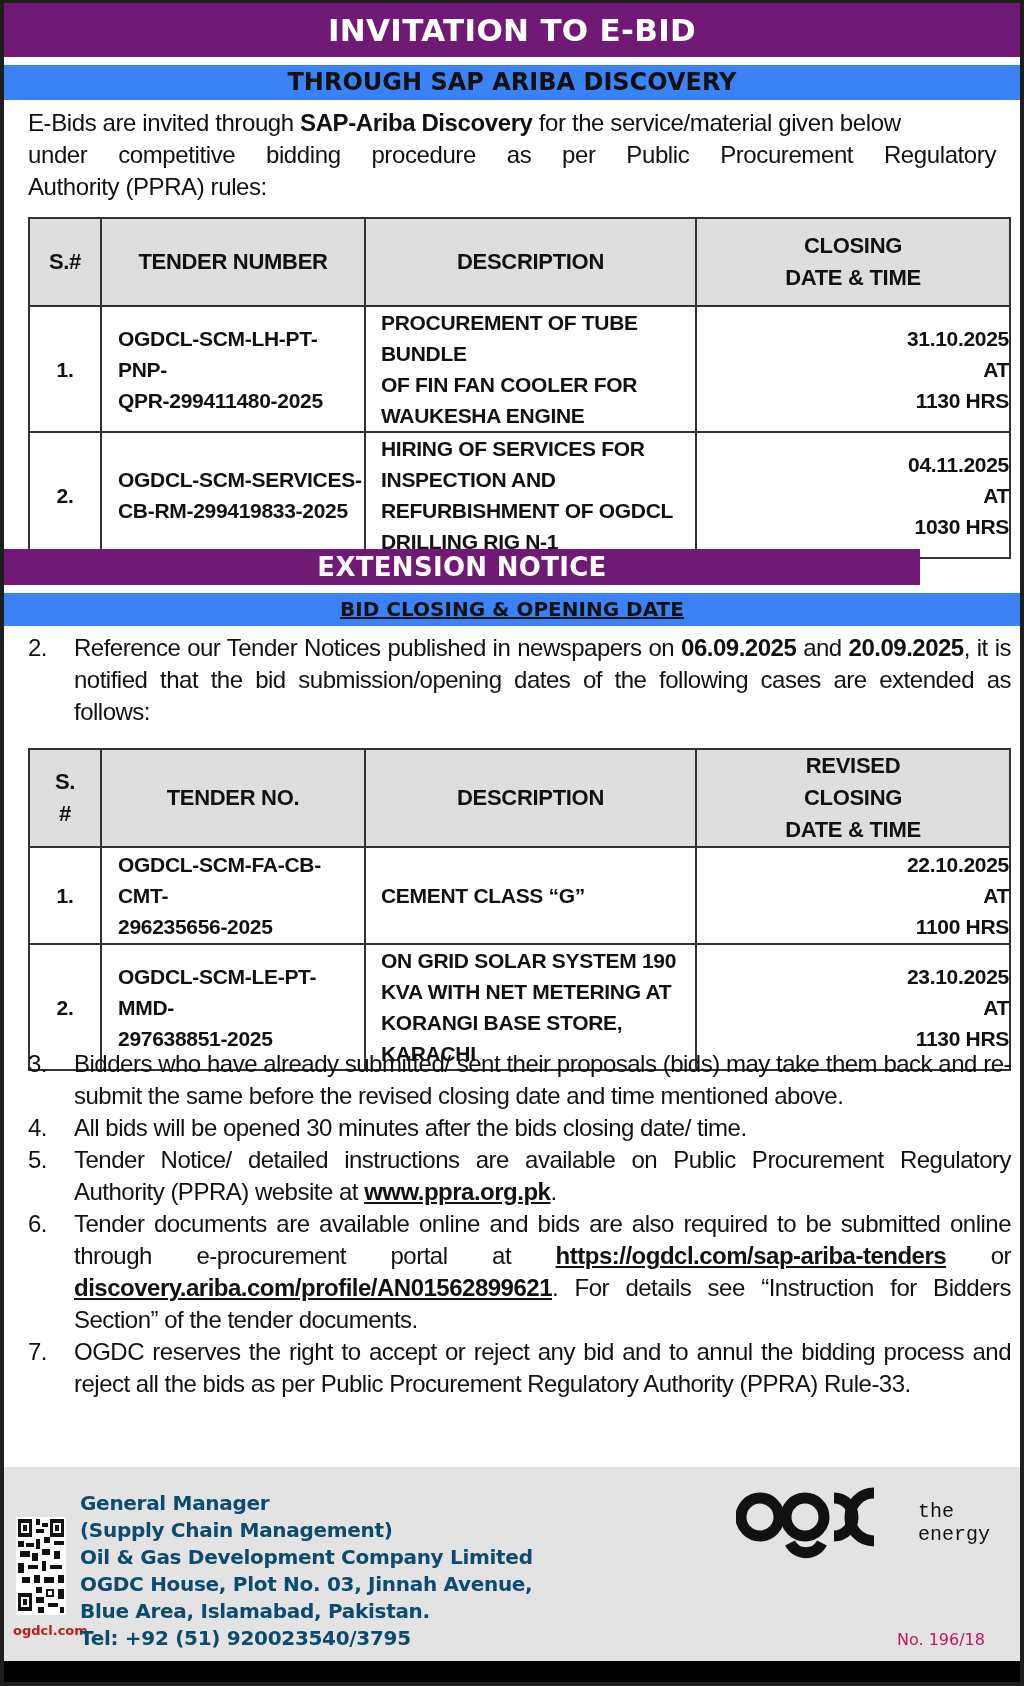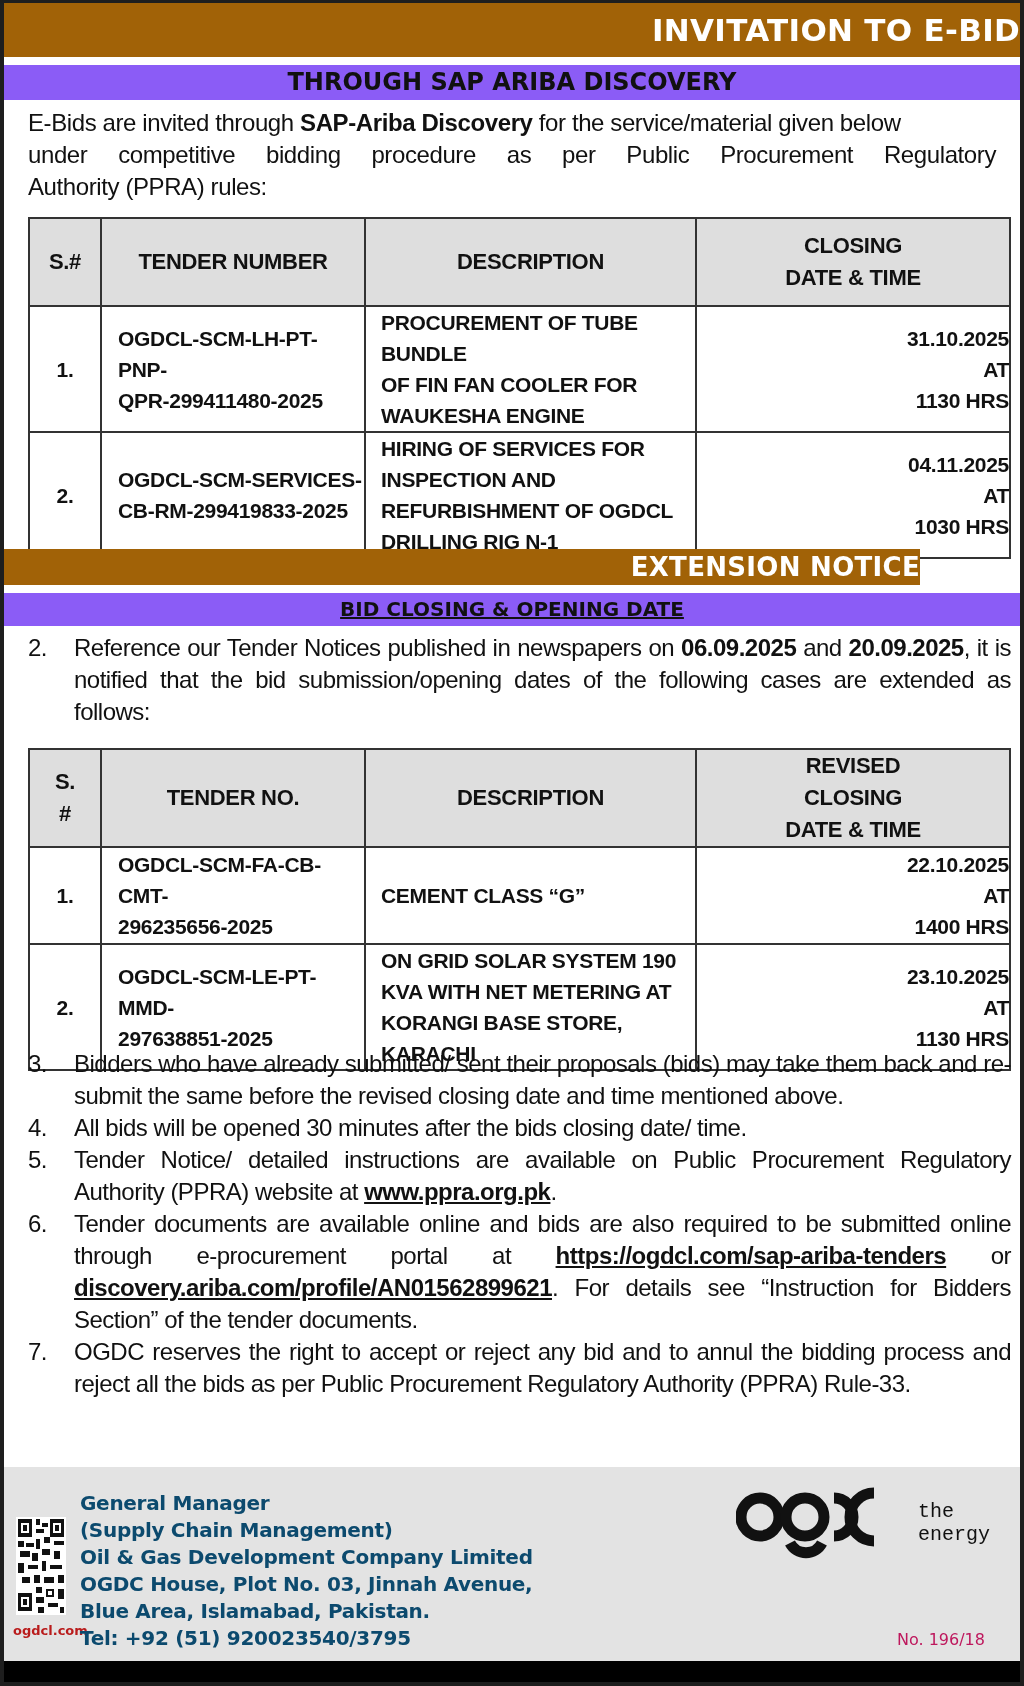--- a/index.html
+++ b/index.html
@@ -3,27 +3,27 @@
 <meta charset="utf-8">
 <style>
   * { box-sizing: border-box; margin: 0; padding: 0; }
   html, body { width: 1024px; height: 1686px; background: #1e1e1e; overflow: hidden; }
   body { font-family: "Liberation Sans", sans-serif; color: #111; }
   .page {
     position: absolute; left: 4px; top: 3px; width: 1016px; height: 1679px;
     background: #fff;
   }
   .black-bar {
-    background: #a16207; color: #fff; text-align: right; font-weight: 700;
+    background: #701a75; color: #fff; text-align: center; font-weight: 700;
     font-family: "DejaVu Sans", sans-serif; letter-spacing: 0.3px;
   }
   .bar-main { height: 54px; line-height: 54px; font-size: 31px; }
   .bar-ext { position: absolute; left: 0; top: 546px; width: 916px; height: 36px; line-height: 36px; font-size: 26px; }
   .grey-bar {
-    background: #8b5cf6; text-align: center; font-weight: 700;
+    background: #3b82f6; text-align: center; font-weight: 700;
     font-family: "DejaVu Sans", sans-serif;
   }
   .grey-1 { position: absolute; left: 0; top: 62px; width: 1016px; height: 35px; line-height: 35px; font-size: 24px; }
   .grey-2 { position: absolute; left: 0; top: 590px; width: 1016px; height: 33px; line-height: 33px; font-size: 20px; text-decoration: underline; }
 
   .para {
     position: absolute; font-family: "Liberation Sans", sans-serif;
     font-size: 24px; line-height: 32px; text-align: justify; color: #111;
     letter-spacing: -0.4px;
   }
@@ -172,21 +172,21 @@
         <td class="c-tn">
           <div>OGDCL-SCM-FA-CB-CMT-</div>
           <div>296235656-2025</div>
         </td>
         <td class="c-desc">
           <div>CEMENT CLASS “G”</div>
         </td>
         <td class="c-date">
           <div>22.10.2025</div>
           <div>AT</div>
-          <div>1400 HRS</div>
+          <div>1100 HRS</div>
         </td>
       </tr>
       <tr>
         <td class="c-sn">2.</td>
         <td class="c-tn">
           <div>OGDCL-SCM-LE-PT-MMD-</div>
           <div>297638851-2025</div>
         </td>
         <td class="c-desc">
           <div>ON GRID SOLAR SYSTEM 190</div>

